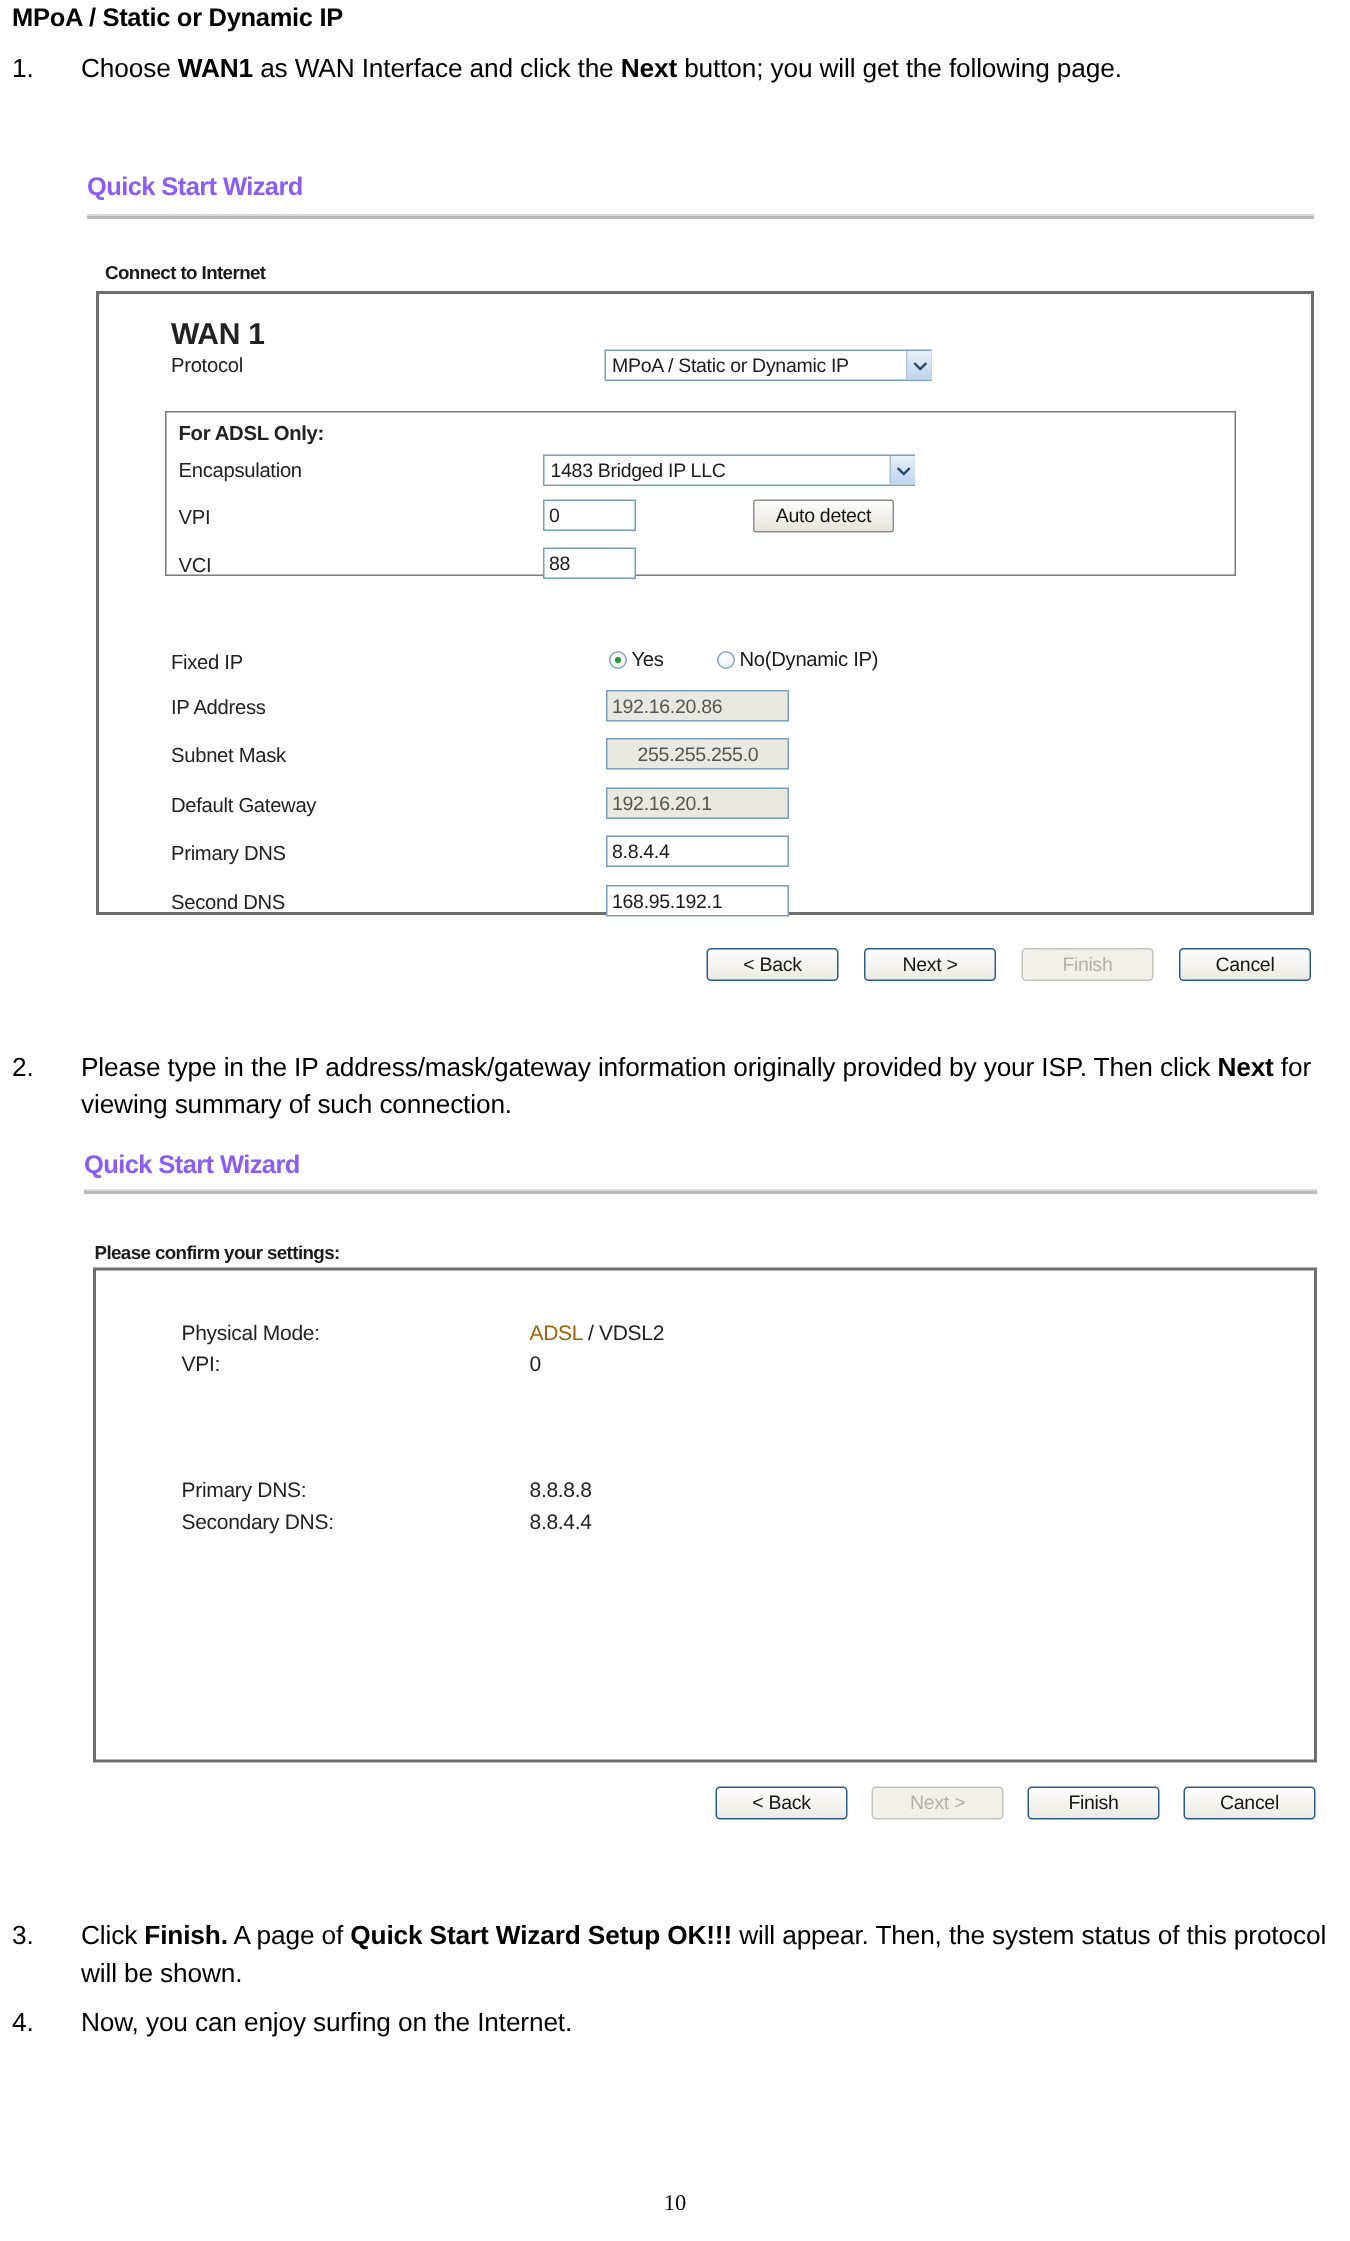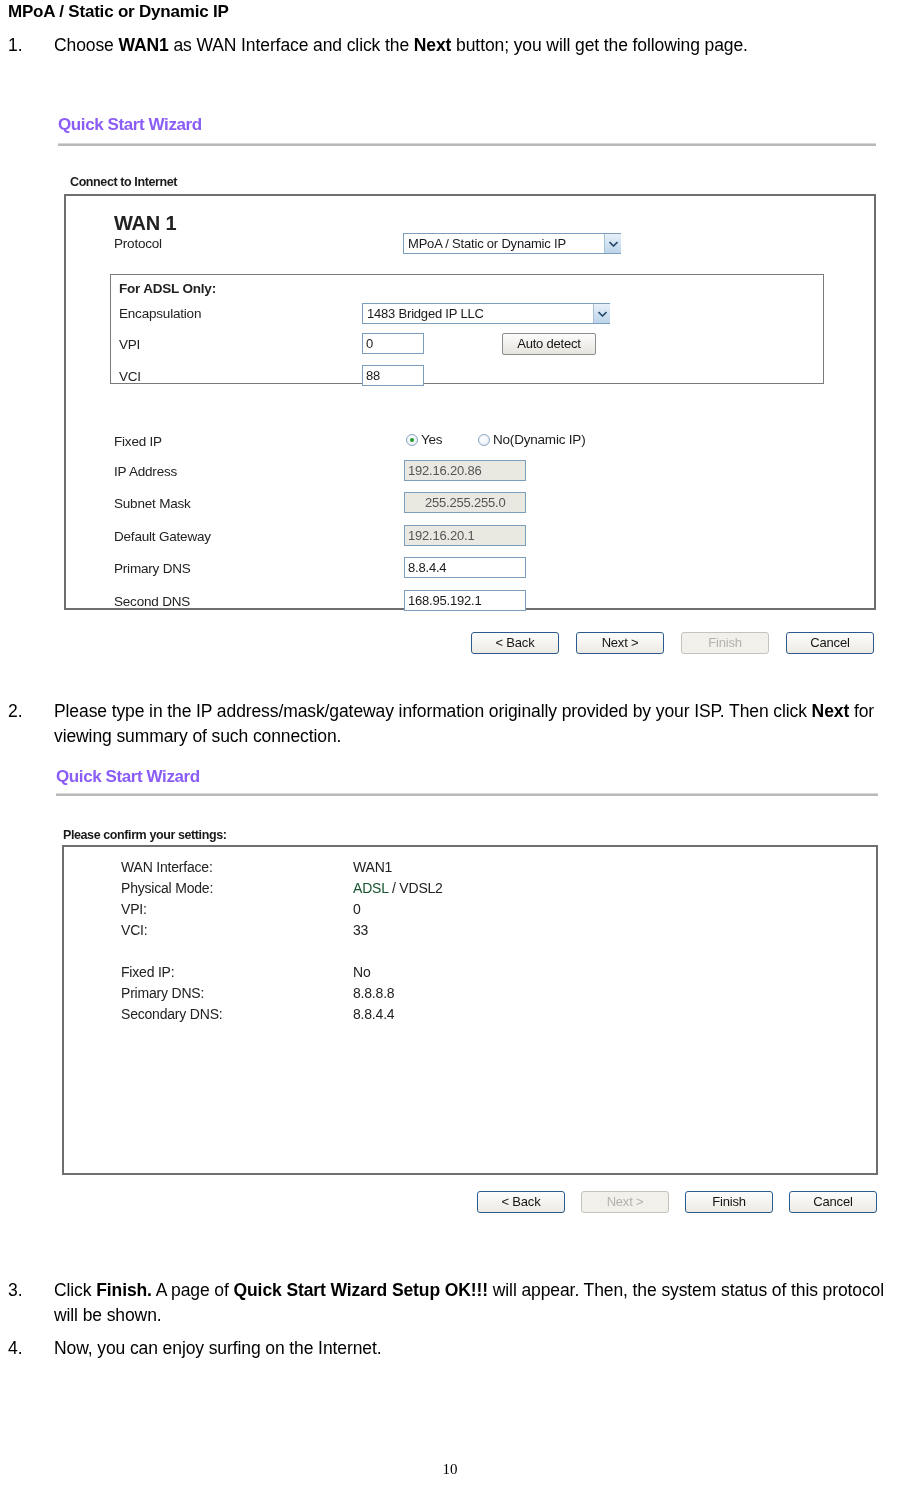--- a/index.html
+++ b/index.html
@@ -186,21 +186,21 @@
     color: #1b1b1b;
     letter-spacing: -0.2px;
     margin-left: 3px;
     white-space: nowrap;
   }
 
   
   .sum-row { position: absolute; font-size: 14px; color: #222222; letter-spacing: -0.2px; white-space: nowrap; }
   .sum-key { position: absolute; left: 0; top: 0; }
   .sum-val { position: absolute; left: 232px; top: 0; }
-  .green { color: #14532d; }
+  .green { color: #a16207; }
 
   .page-num {
     position: absolute;
     left: 0; right: 0;
     bottom: 16px;
     text-align: center;
     font-size: 15px;
     font-family: "Liberation Serif", serif;
   }
 </style>
@@ -295,45 +295,33 @@
 
 <div class="shot" style="left:0px; top:760px; width:900px; height:470px;">
 
   <div class="shot-title" style="left:56px; top:7px;">Quick Start Wizard</div>
   <div class="shot-rule" style="left:56px; top:33px; width:822px;"></div>
 
   <div class="section-label" style="left:63px; top:68px;">Please confirm your settings:</div>
 
   <div class="panel" style="left:62px; top:85px; width:816px; height:330px;">
 
-    <div class="sum-row" style="left:57px; top:12px; width:600px; height:21px;">
-      <span class="sum-key">WAN Interface:</span>
-      <span class="sum-val">WAN1</span>
-    </div>
 
     <div class="sum-row" style="left:57px; top:33px; width:600px; height:21px;">
       <span class="sum-key">Physical Mode:</span>
       <span class="sum-val"><span class="green">ADSL</span> / VDSL2</span>
     </div>
 
     <div class="sum-row" style="left:57px; top:54px; width:600px; height:21px;">
       <span class="sum-key">VPI:</span>
       <span class="sum-val">0</span>
     </div>
 
-    <div class="sum-row" style="left:57px; top:75px; width:600px; height:21px;">
-      <span class="sum-key">VCI:</span>
-      <span class="sum-val">33</span>
-    </div>
-
-
-    <div class="sum-row" style="left:57px; top:117px; width:600px; height:21px;">
-      <span class="sum-key">Fixed IP:</span>
-      <span class="sum-val">No</span>
-    </div>
+
+
 
     <div class="sum-row" style="left:57px; top:138px; width:600px; height:21px;">
       <span class="sum-key">Primary DNS:</span>
       <span class="sum-val">8.8.8.8</span>
     </div>
 
     <div class="sum-row" style="left:57px; top:159px; width:600px; height:21px;">
       <span class="sum-key">Secondary DNS:</span>
       <span class="sum-val">8.8.4.4</span>
     </div>

